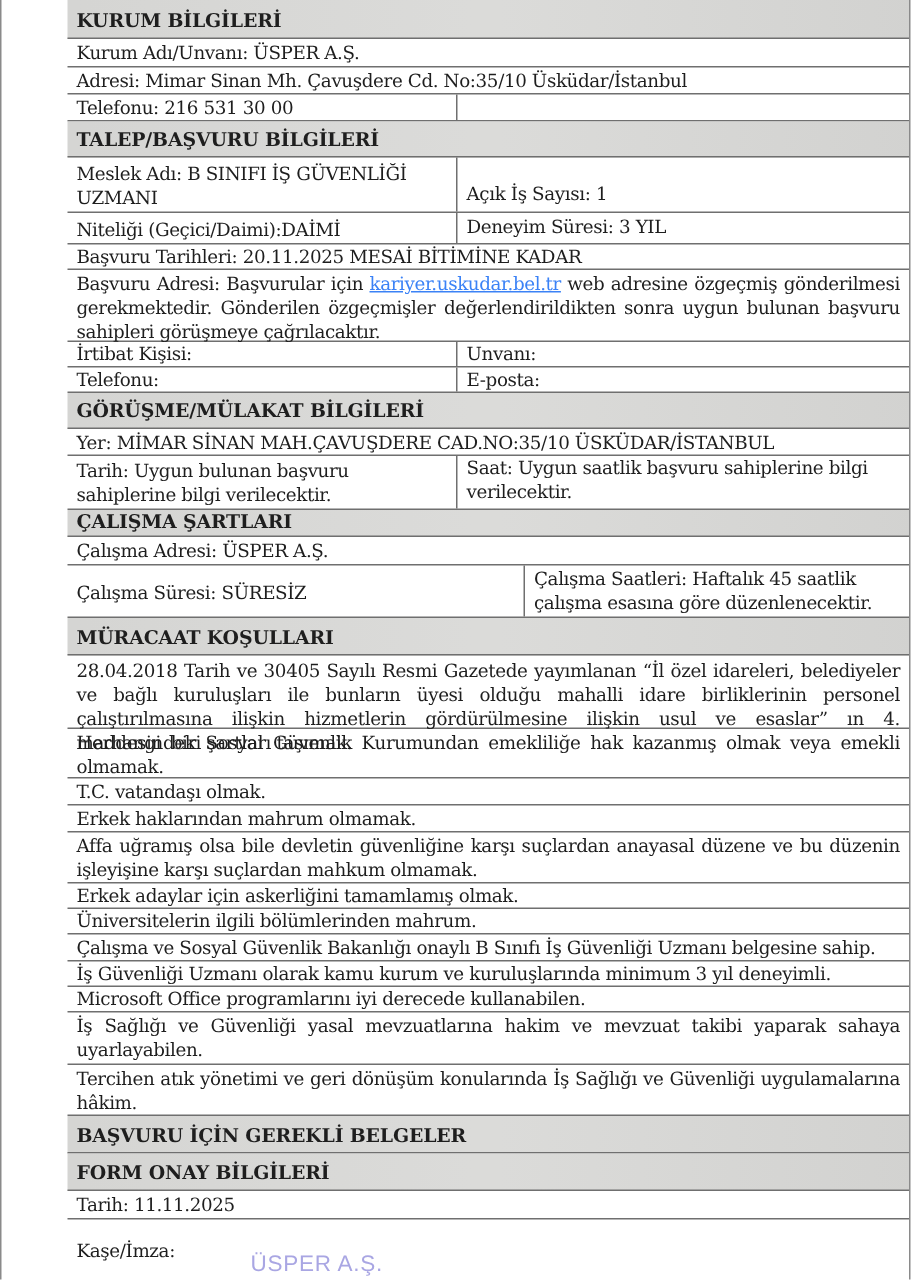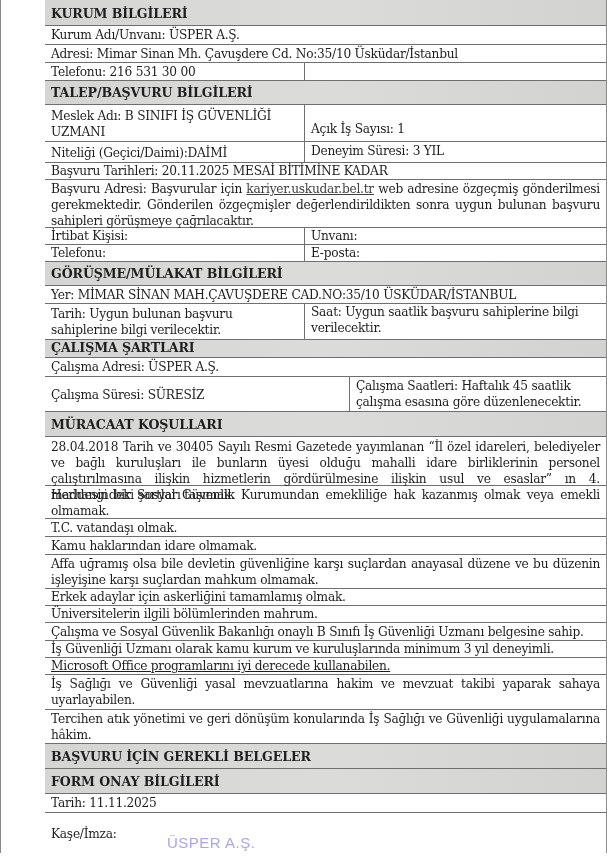--- a/index.html
+++ b/index.html
@@ -7,21 +7,21 @@
            font-family: "DejaVu Serif", "Liberation Serif", serif; color: #1e1e1e; }
     .form { position: absolute; left: 0; top: 0; width: 605px; border-right: 1.5px solid #8a8a8a; border-left: 1.5px solid #8a8a8a; }
     .row { position: relative; border-bottom: 1px solid #6f6f6f; box-sizing: border-box; display: flex; margin-left: 44px; }
     .cell { box-sizing: border-box; padding: 1px 6px 0 6px; font-size: 12.2px; line-height: 16px; letter-spacing: -0.25px; }
     .cell.left { width: 305px; border-right: 1px solid #6f6f6f; }
     .cell.right { flex: 1; }
     .cell.full { width: 100%; }
     .hdr { background: #d9d9d7; background-image: linear-gradient(90deg, rgba(0,0,0,0.02), rgba(255,255,255,0.06), rgba(0,0,0,0.03)); }
     .hdr .cell { font-weight: bold; font-size: 12.6px; letter-spacing: -0.1px; }
     .justify { text-align: justify; text-align-last: left; }
-    .link { color: #404040; text-decoration: underline; }
+    .link { color: #3b82f6; text-decoration: underline; }
     .stamp { position: absolute; left: 167px; top: 834px; font-family: "Liberation Sans", sans-serif;
              font-size: 15px; color: #a9a6e3; letter-spacing: 0.5px; }
     .vbottom { display: flex; align-items: flex-end; }
     .vcenter { display: flex; align-items: center; }
   </style>
 </head>
 <body>
 
 <div class="form">
 
@@ -93,38 +93,38 @@
   <div class="row" style="height:49px;">
     <div class="cell full justify" style="padding-top:2px;">28.04.2018 Tarih ve 30405 Sayılı Resmi Gazetede yayımlanan “İl özel idareleri, belediyeler ve bağlı kuruluşları ile bunların üyesi olduğu mahalli idare birliklerinin personel çalıştırılmasına ilişkin hizmetlerin gördürülmesine ilişkin usul ve esaslar” ın 4. maddesindeki şartları taşımak.</div>
   </div>
   <div class="row" style="height:33px;">
     <div class="cell full justify" style="padding-top:1px;">Herhangi bir Sosyal Güvenlik Kurumundan emekliliğe hak kazanmış olmak veya emekli olmamak.</div>
   </div>
   <div class="row" style="height:18px;">
     <div class="cell full">T.C. vatandaşı olmak.</div>
   </div>
   <div class="row" style="height:18px;">
-    <div class="cell full">Kamu haklarından idare olmamak.</div>
+    <div class="cell full">Erkek haklarından mahrum olmamak.</div>
   </div>
   <div class="row" style="height:34px;">
     <div class="cell full justify">Affa uğramış olsa bile devletin güvenliğine karşı suçlardan anayasal düzene ve bu düzenin işleyişine karşı suçlardan mahkum olmamak.</div>
   </div>
   <div class="row" style="height:17px;">
     <div class="cell full" style="padding-top:0;">Erkek adaylar için askerliğini tamamlamış olmak.</div>
   </div>
   <div class="row" style="height:17px;">
     <div class="cell full" style="padding-top:0;">Üniversitelerin ilgili bölümlerinden mahrum.</div>
   </div>
   <div class="row" style="height:18px;">
     <div class="cell full">Çalışma ve Sosyal Güvenlik Bakanlığı onaylı B Sınıfı İş Güvenliği Uzmanı belgesine sahip.</div>
   </div>
   <div class="row" style="height:17px;">
     <div class="cell full" style="padding-top:0;">İş Güvenliği Uzmanı olarak kamu kurum ve kuruluşlarında minimum 3 yıl deneyimli.</div>
   </div>
-  <div class="row" style="height:17px;text-decoration:underline;">
+  <div class="row" style="height:17px;">
     <div class="cell full" style="padding-top:0;">Microsoft Office programlarını iyi derecede kullanabilen.</div>
   </div>
   <div class="row" style="height:35px;">
     <div class="cell full justify" style="padding-top:1px;">İş Sağlığı ve Güvenliği yasal mevzuatlarına hakim ve mevzuat takibi yaparak sahaya uyarlayabilen.</div>
   </div>
   <div class="row" style="height:34px;">
     <div class="cell full justify" style="padding-top:1px;">Tercihen atık yönetimi ve geri dönüşüm konularında İş Sağlığı ve Güvenliği uygulamalarına hâkim.</div>
   </div>
 
   <div class="row hdr" style="height:25px;">

